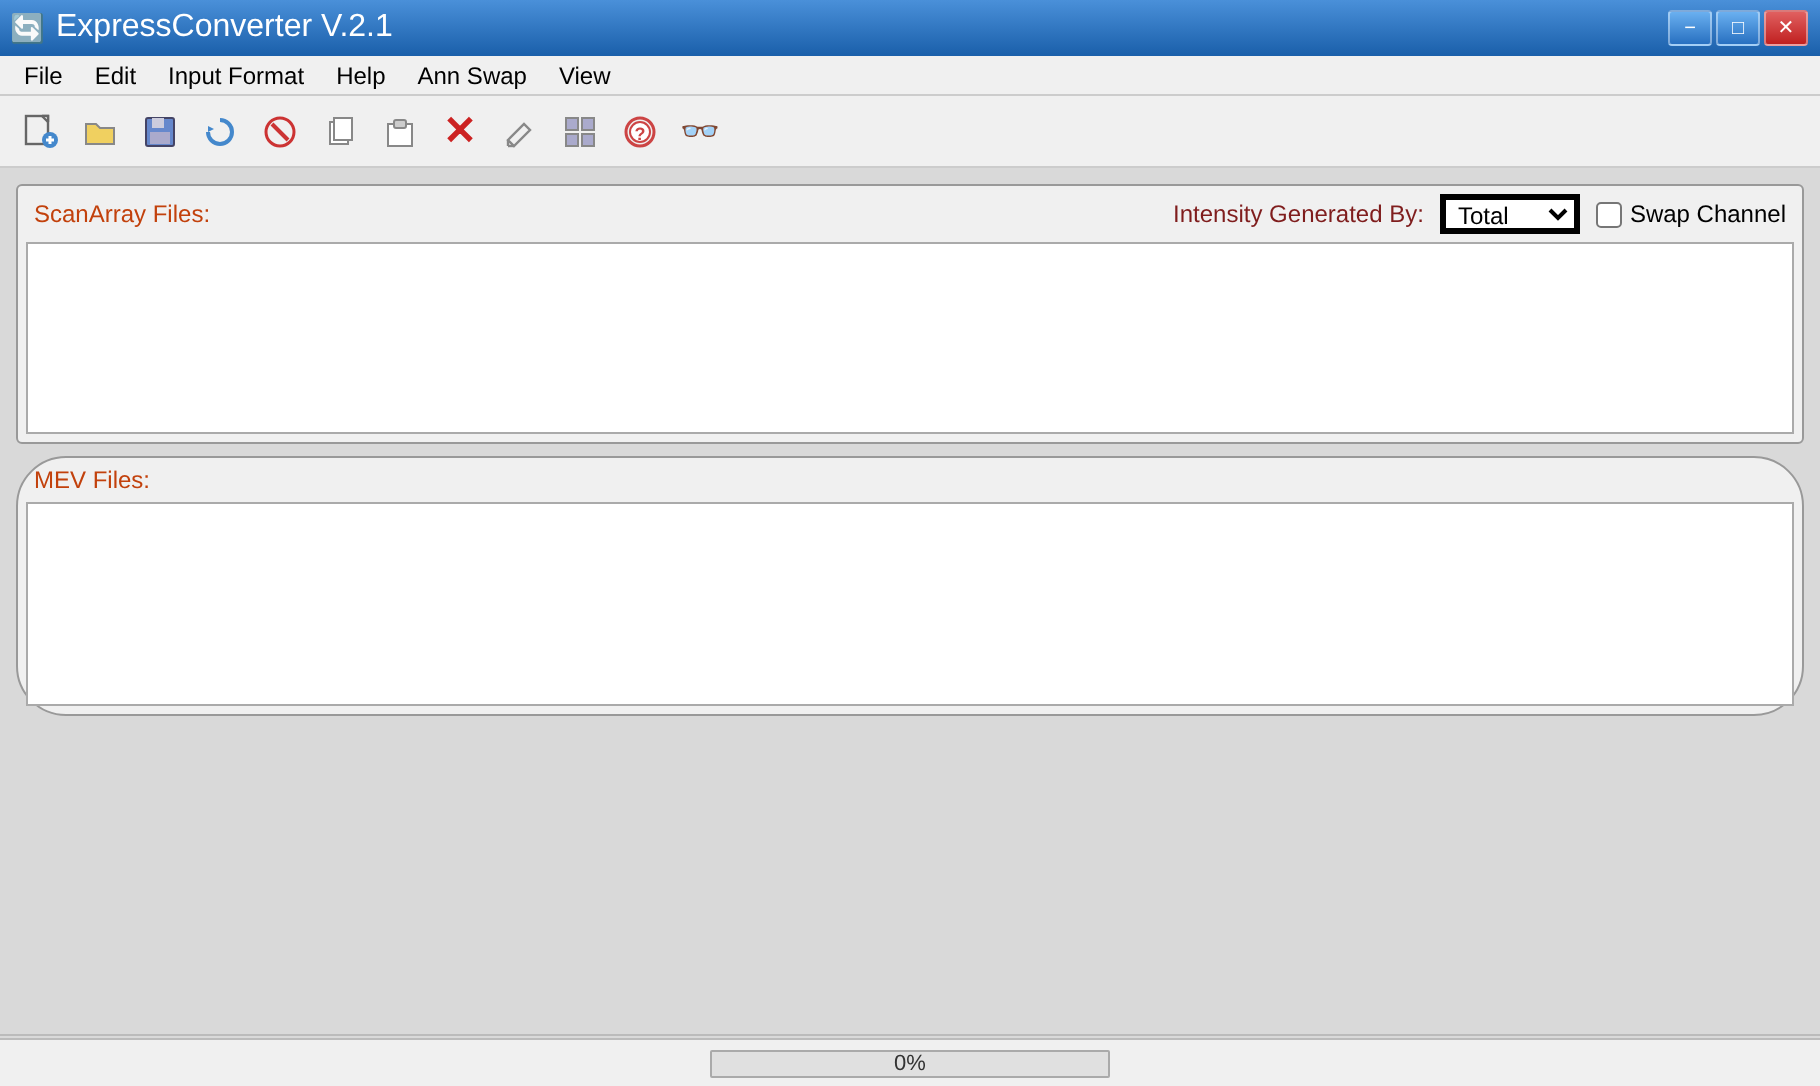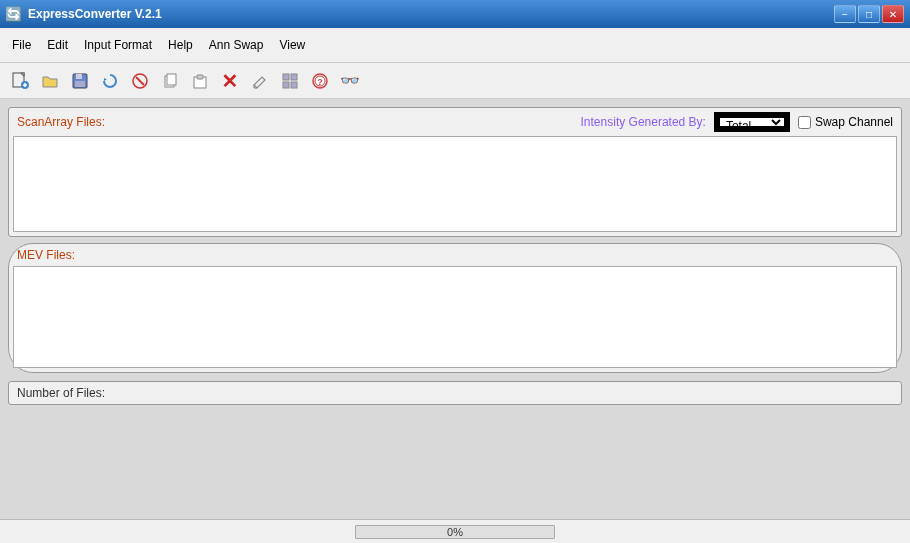--- a/index.html
+++ b/index.html
@@ -30,22 +30,22 @@
     }
     .title-bar-icon {
       width: 16px;
       height: 16px;
       display: flex;
       align-items: center;
       justify-content: center;
       font-size: 14px;
     }
     .title-bar-title {
-      font-size: 12px;
-      font-weight: 700;
+      font-size: 16px;
+      font-weight: 400;
     }
     .title-bar-buttons {
       display: flex;
       gap: 2px;
     }
     .tb-btn {
       width: 22px;
       height: 18px;
       border: 1px solid rgba(255,255,255,0.4);
       background: linear-gradient(to bottom, #6ab0f0, #2870c0);
@@ -55,21 +55,21 @@
       align-items: center;
       justify-content: center;
       cursor: pointer;
       border-radius: 2px;
     }
     .tb-btn.close { background: linear-gradient(to bottom, #e06060, #c02020); }
 
     
     .menu-bar {
       background: #f0f0f0;
-      height: 35px;
+      height: 20px;
       display: flex;
       align-items: flex-end;
       padding: 0 4px;
       border-bottom: 1px solid #ccc;
     }
     .menu-item {
       padding: 2px 8px;
       font-size: 12px;
       color: #000;
       cursor: pointer;
@@ -126,25 +126,25 @@
     }
     .panel-header-label {
       color: #c2410c;
       font-weight: normal;
     }
     .panel-header-right {
       display: flex;
       align-items: center;
       gap: 8px;
     }
-    .intensity-label { color: #8b5cf6; }
+    .intensity-label { color: #7f1d1d; }
     .intensity-select {
       height: 20px;
       font-size: 12px;
-      border: 6px solid #000000;
+      border: 3px solid #000000;
       background: white;
       padding: 0 2px;
     }
     .swap-channel-area {
       display: flex;
       align-items: flex-end;
       gap: 4px;
     }
     .panel-body {
       background: white;
@@ -362,23 +362,20 @@
     <div class="panel-body"></div>
   </div>
 
   <div class="panel mev-panel">
     <div class="panel-header">
       <span class="panel-header-label">MEV Files:</span>
     </div>
     <div class="panel-body"></div>
   </div>
 
-  <div class="num-files-row">
-    <span>Number of Files:</span>
-  </div>
 
 </div>
 
 <div class="bottom-controls">
   <div class="sort-row">
     <input type="checkbox" id="sortCheck" checked="" style="">
     <label for="sortCheck">Sort by Slide Rows and Slide Columns</label>
   </div>
   <div class="preferred-intensity">
     <span class="preferred-label">Preferred Intensity ...</span>

